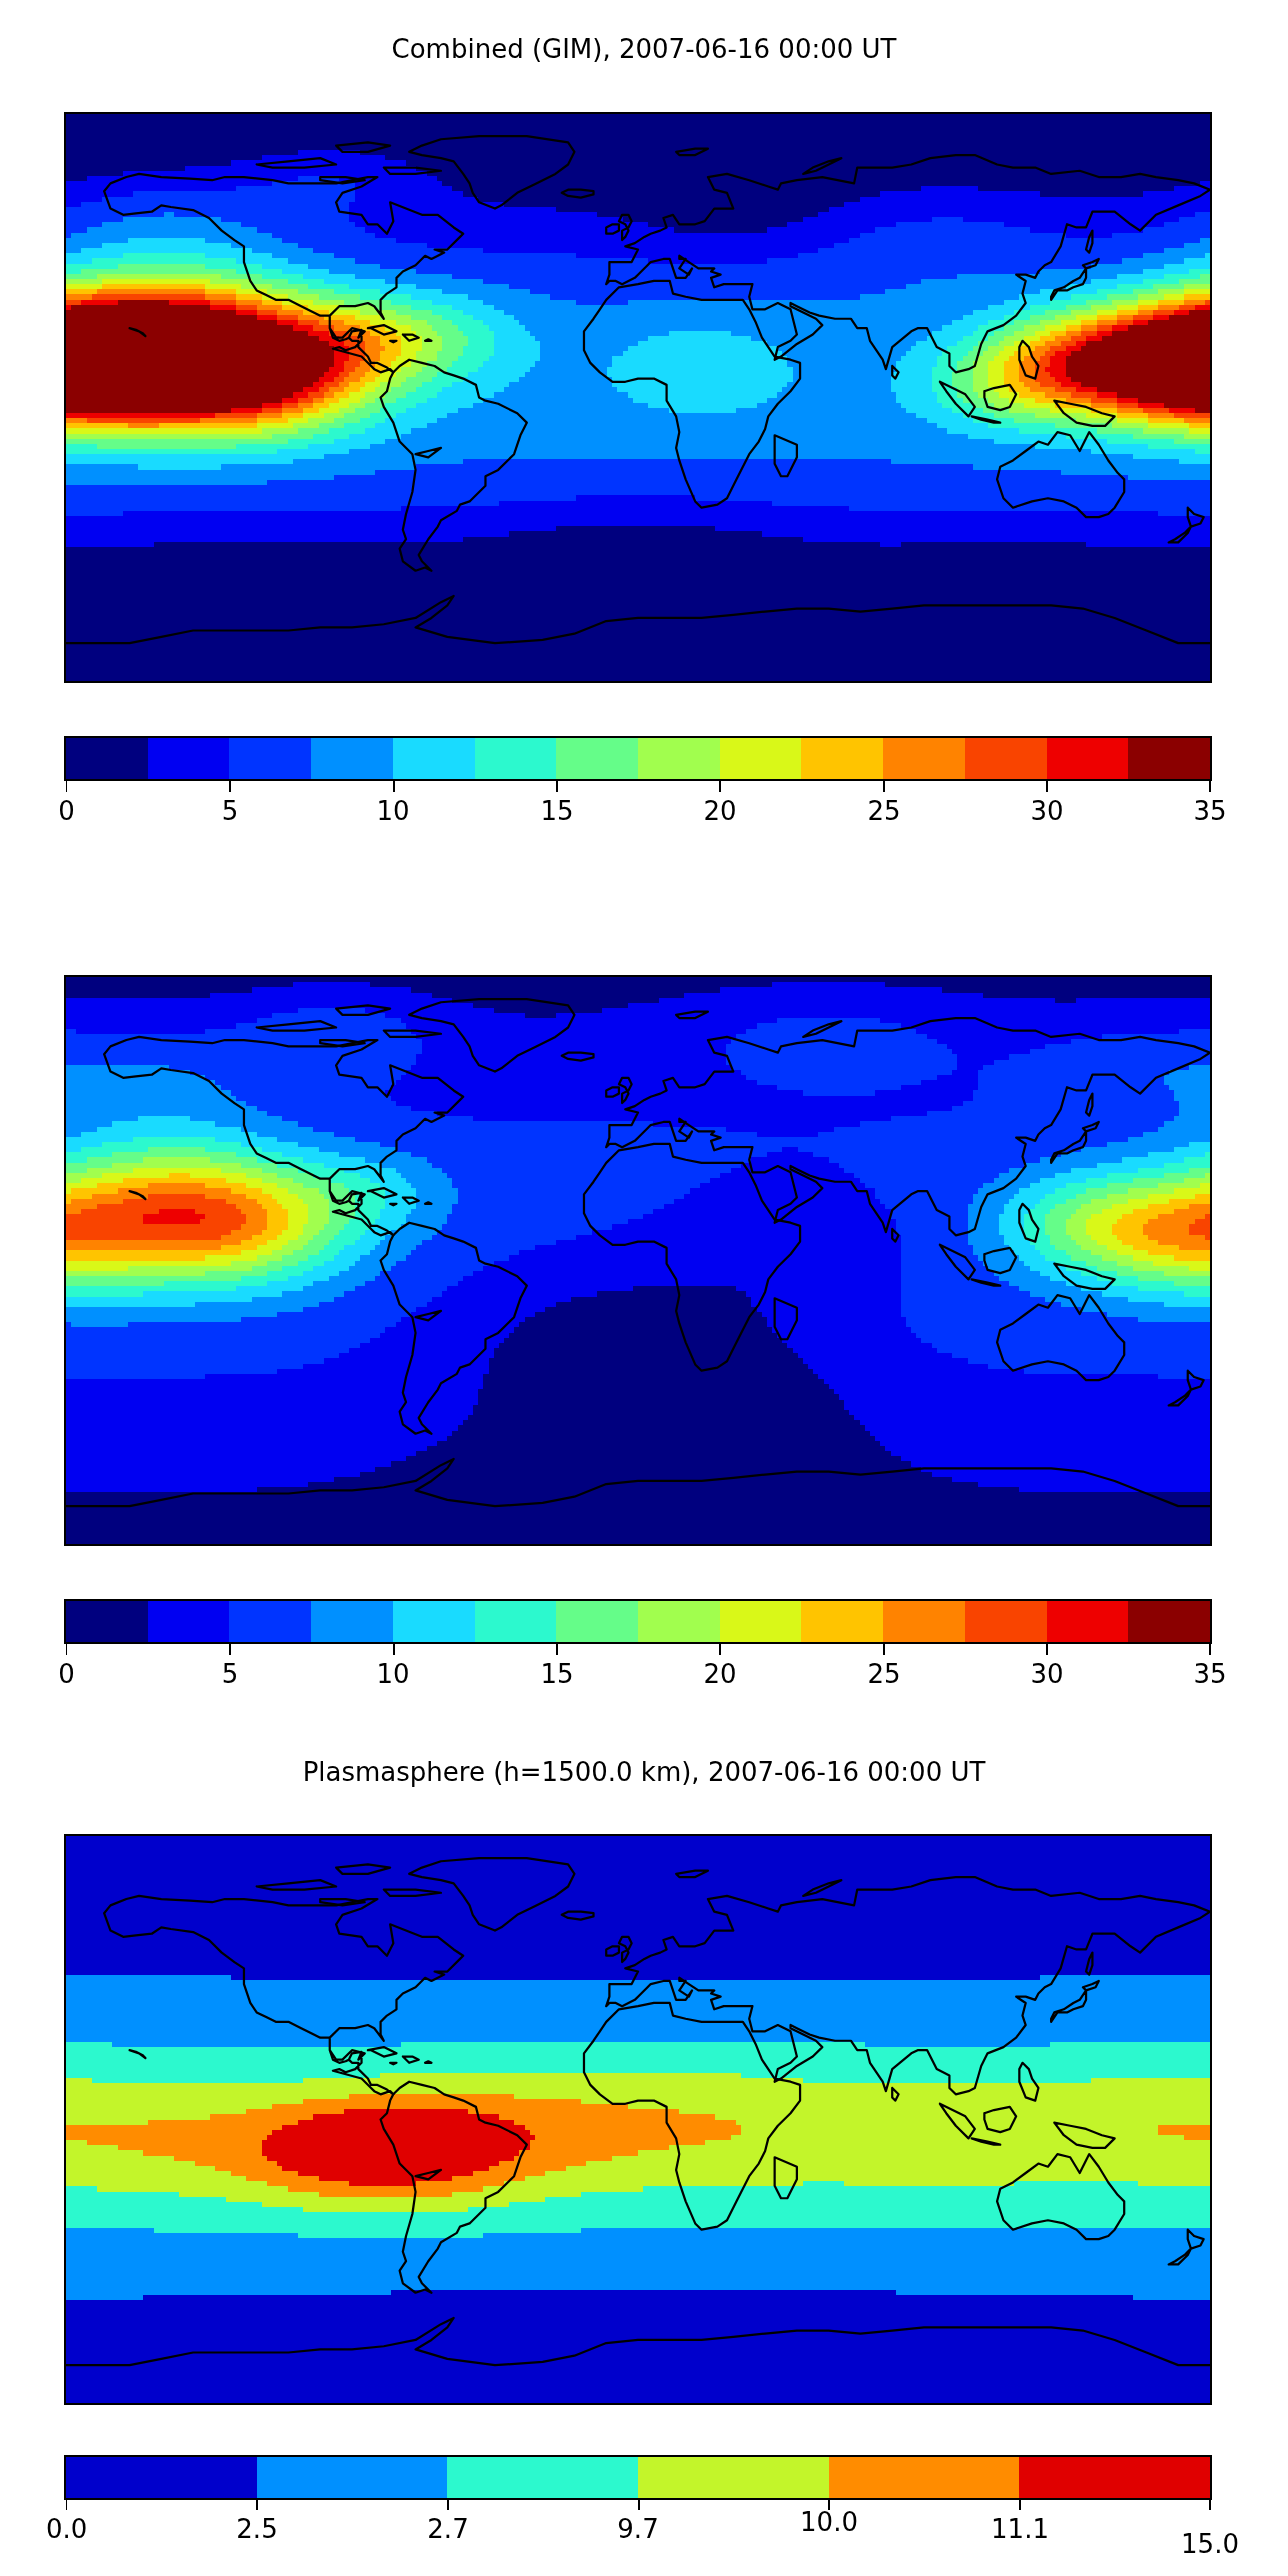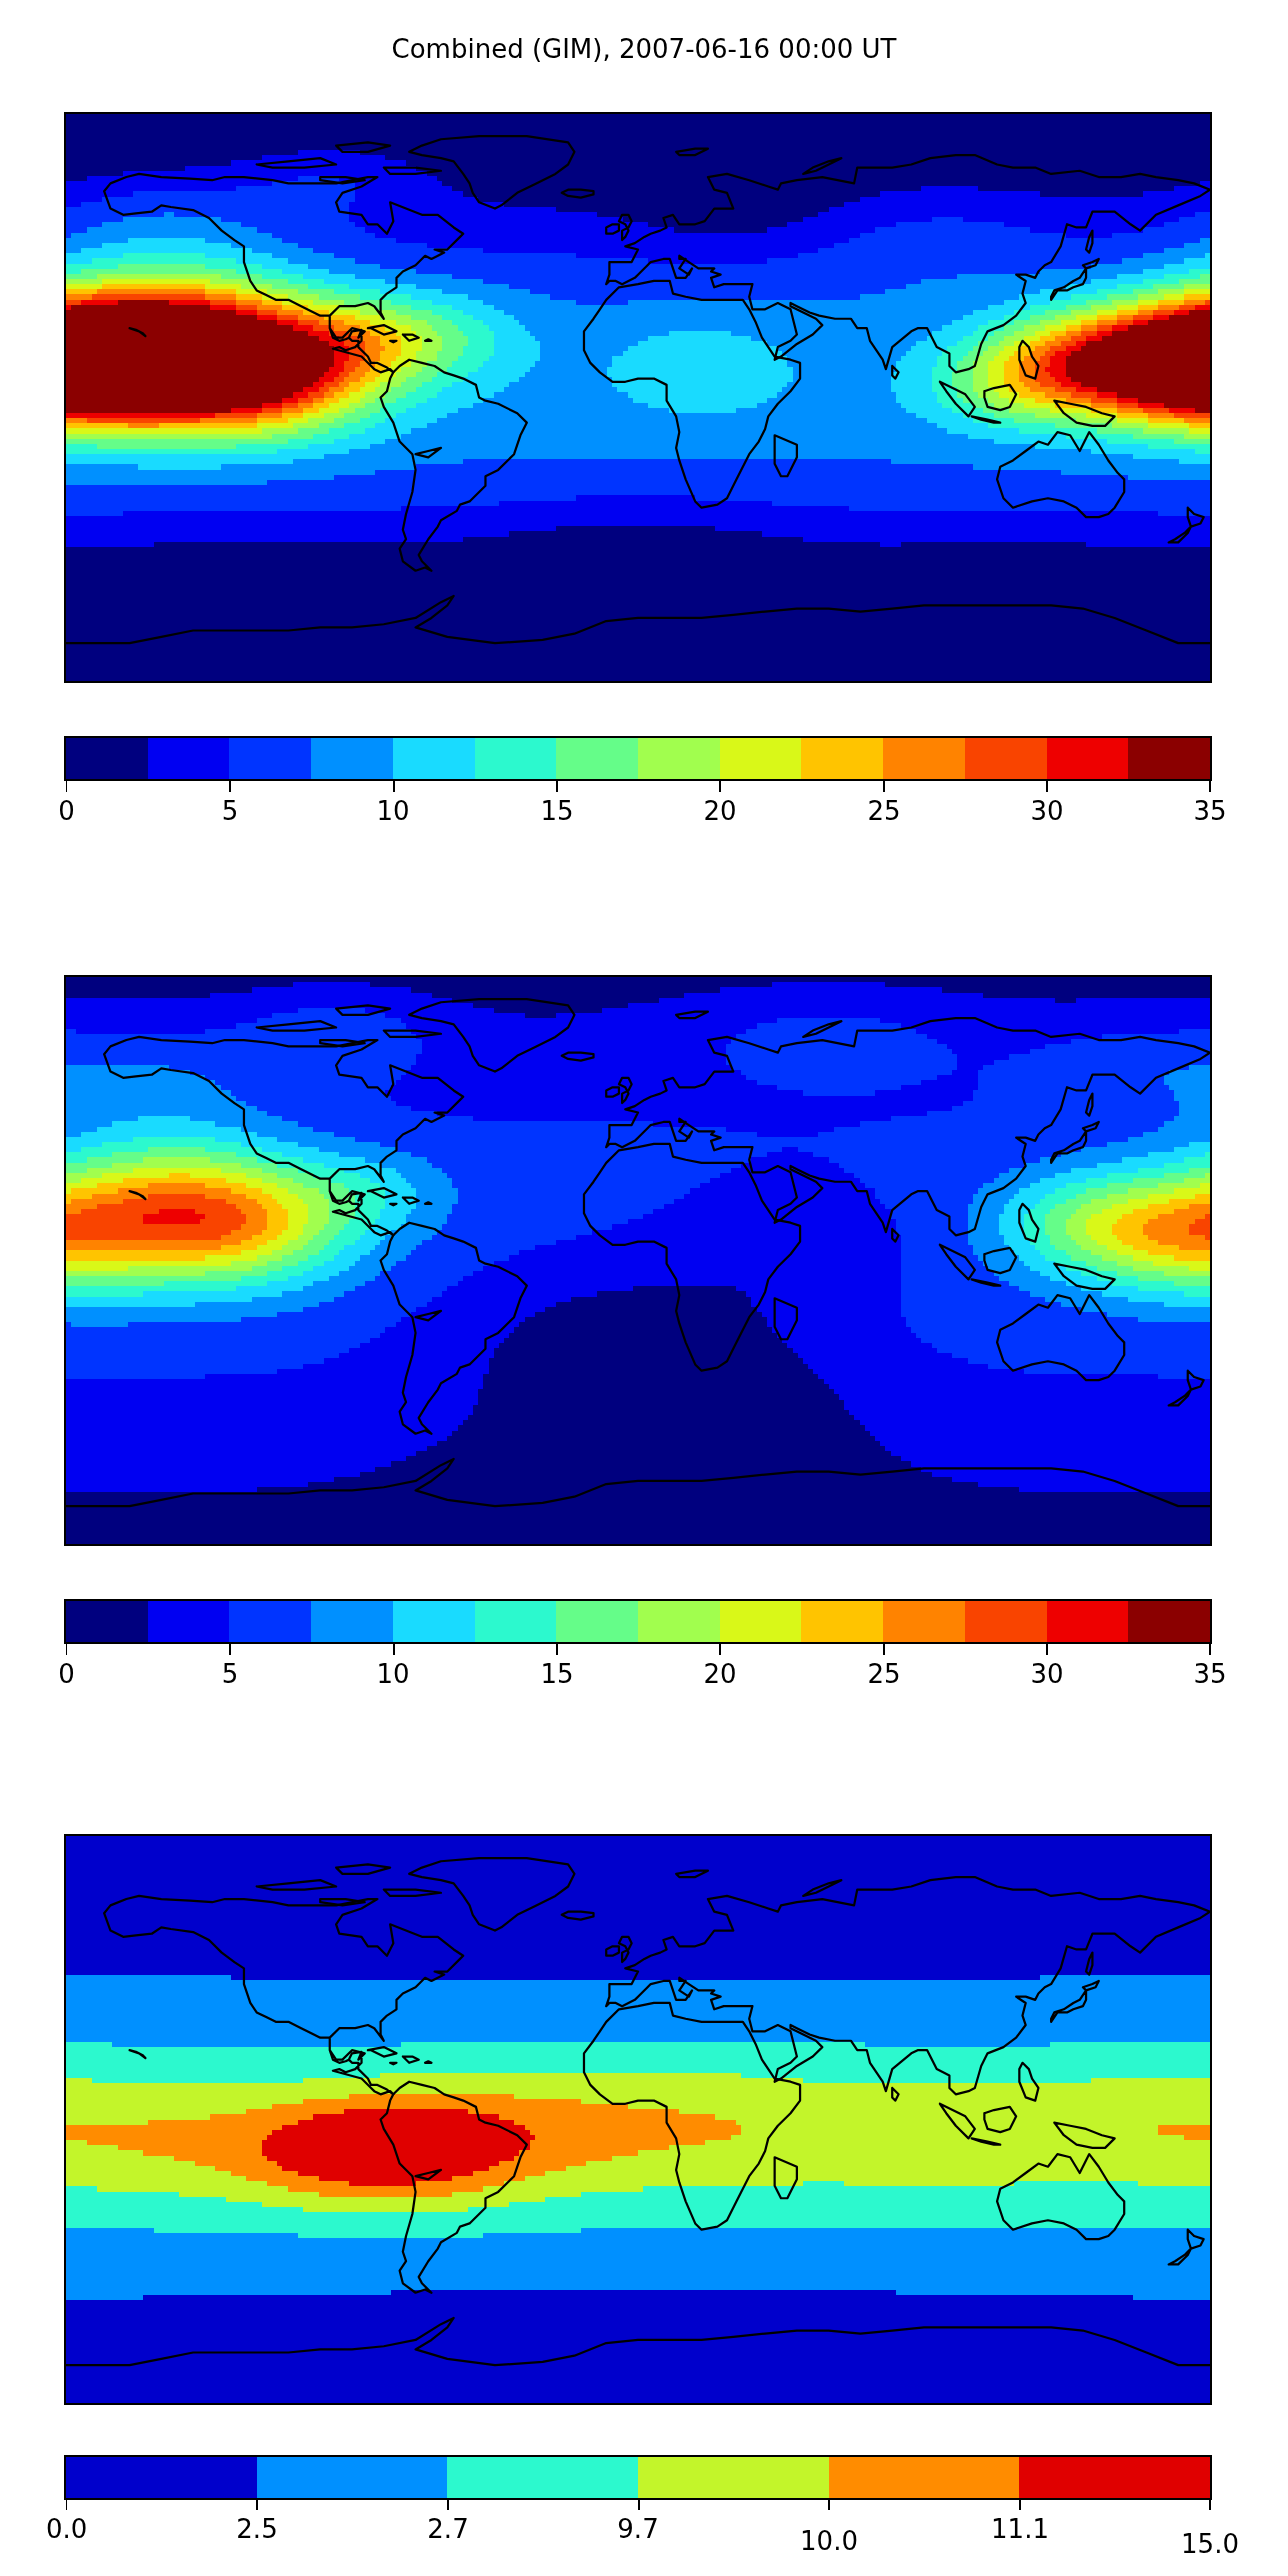--- a/index.html
+++ b/index.html
@@ -1917,20 +1917,21 @@
         <div class="tick-label" style="left: 820px; top: 15.5px;">25</div>
         <div class="tick-mark" style="left: 982px; height: 12px;"></div>
         <div class="tick-label" style="left: 983px; top: 15.5px;">30</div>
         <div class="tick-mark" style="left: 1145px; height: 12px;"></div>
         <div class="tick-label" style="left: 1146px; top: 15.5px;">35</div>
       </div>
   </div>
 
   <div class="panel" style="top:1735px;height:841px;">
 
+    <div class="panel-title" style="top:21.5px;">Plasmasphere (h=1500.0 km), 2007-06-16 00:00 UT</div>
 
     <div class="map-frame" id="map3" style="left:64px;top:99px;width:1144px;height:567px;">
         <svg width="1144" height="567" viewBox="0 0 1332 660" shape-rendering="crispEdges">
           <g>
             <rect x="0.00" y="0.00" width="1332.60" height="6.60" fill="#0000CC"></rect>
             <rect x="0.00" y="6.00" width="1332.60" height="6.60" fill="#0000CC"></rect>
             <rect x="0.00" y="12.00" width="1332.60" height="6.60" fill="#0000CC"></rect>
             <rect x="0.00" y="18.00" width="1332.60" height="6.60" fill="#0000CC"></rect>
             <rect x="0.00" y="24.00" width="1332.60" height="6.60" fill="#0000CC"></rect>
             <rect x="0.00" y="30.00" width="1332.60" height="6.60" fill="#0000CC"></rect>
@@ -2191,21 +2192,21 @@
     <div class="cbar-ticks" id="cbt3" style="left:64px;top:763px;width:1149px;height:60px;">
         <div class="tick-mark" style="left: 1.7px; height: 12px;"></div>
         <div class="tick-label" style="left: 2.6px; top: 15.5px;">0.0</div>
         <div class="tick-mark" style="left: 192px; height: 12px;"></div>
         <div class="tick-label" style="left: 193px; top: 15.5px;">2.5</div>
         <div class="tick-mark" style="left: 383px; height: 12px;"></div>
         <div class="tick-label" style="left: 384px; top: 15.5px;">2.7</div>
         <div class="tick-mark" style="left: 574px; height: 12px;"></div>
         <div class="tick-label" style="left: 574px; top: 15.5px;">9.7</div>
         <div class="tick-mark" style="left: 764px; height: 12px;"></div>
-        <div class="tick-label" style="left: 765px; top: 28px;">10.0</div>
+        <div class="tick-label" style="left: 765px; top: 9px;">10.0</div>
         <div class="tick-mark" style="left: 955px; height: 12px;"></div>
         <div class="tick-label" style="left: 956px; top: 15.5px;">11.1</div>
         <div class="tick-mark" style="left: 1145px; height: 12px;"></div>
         <div class="tick-label" style="left: 1146px; top: 31px;">15.0</div>
       </div>
   </div>
 
 </div>
 
 

